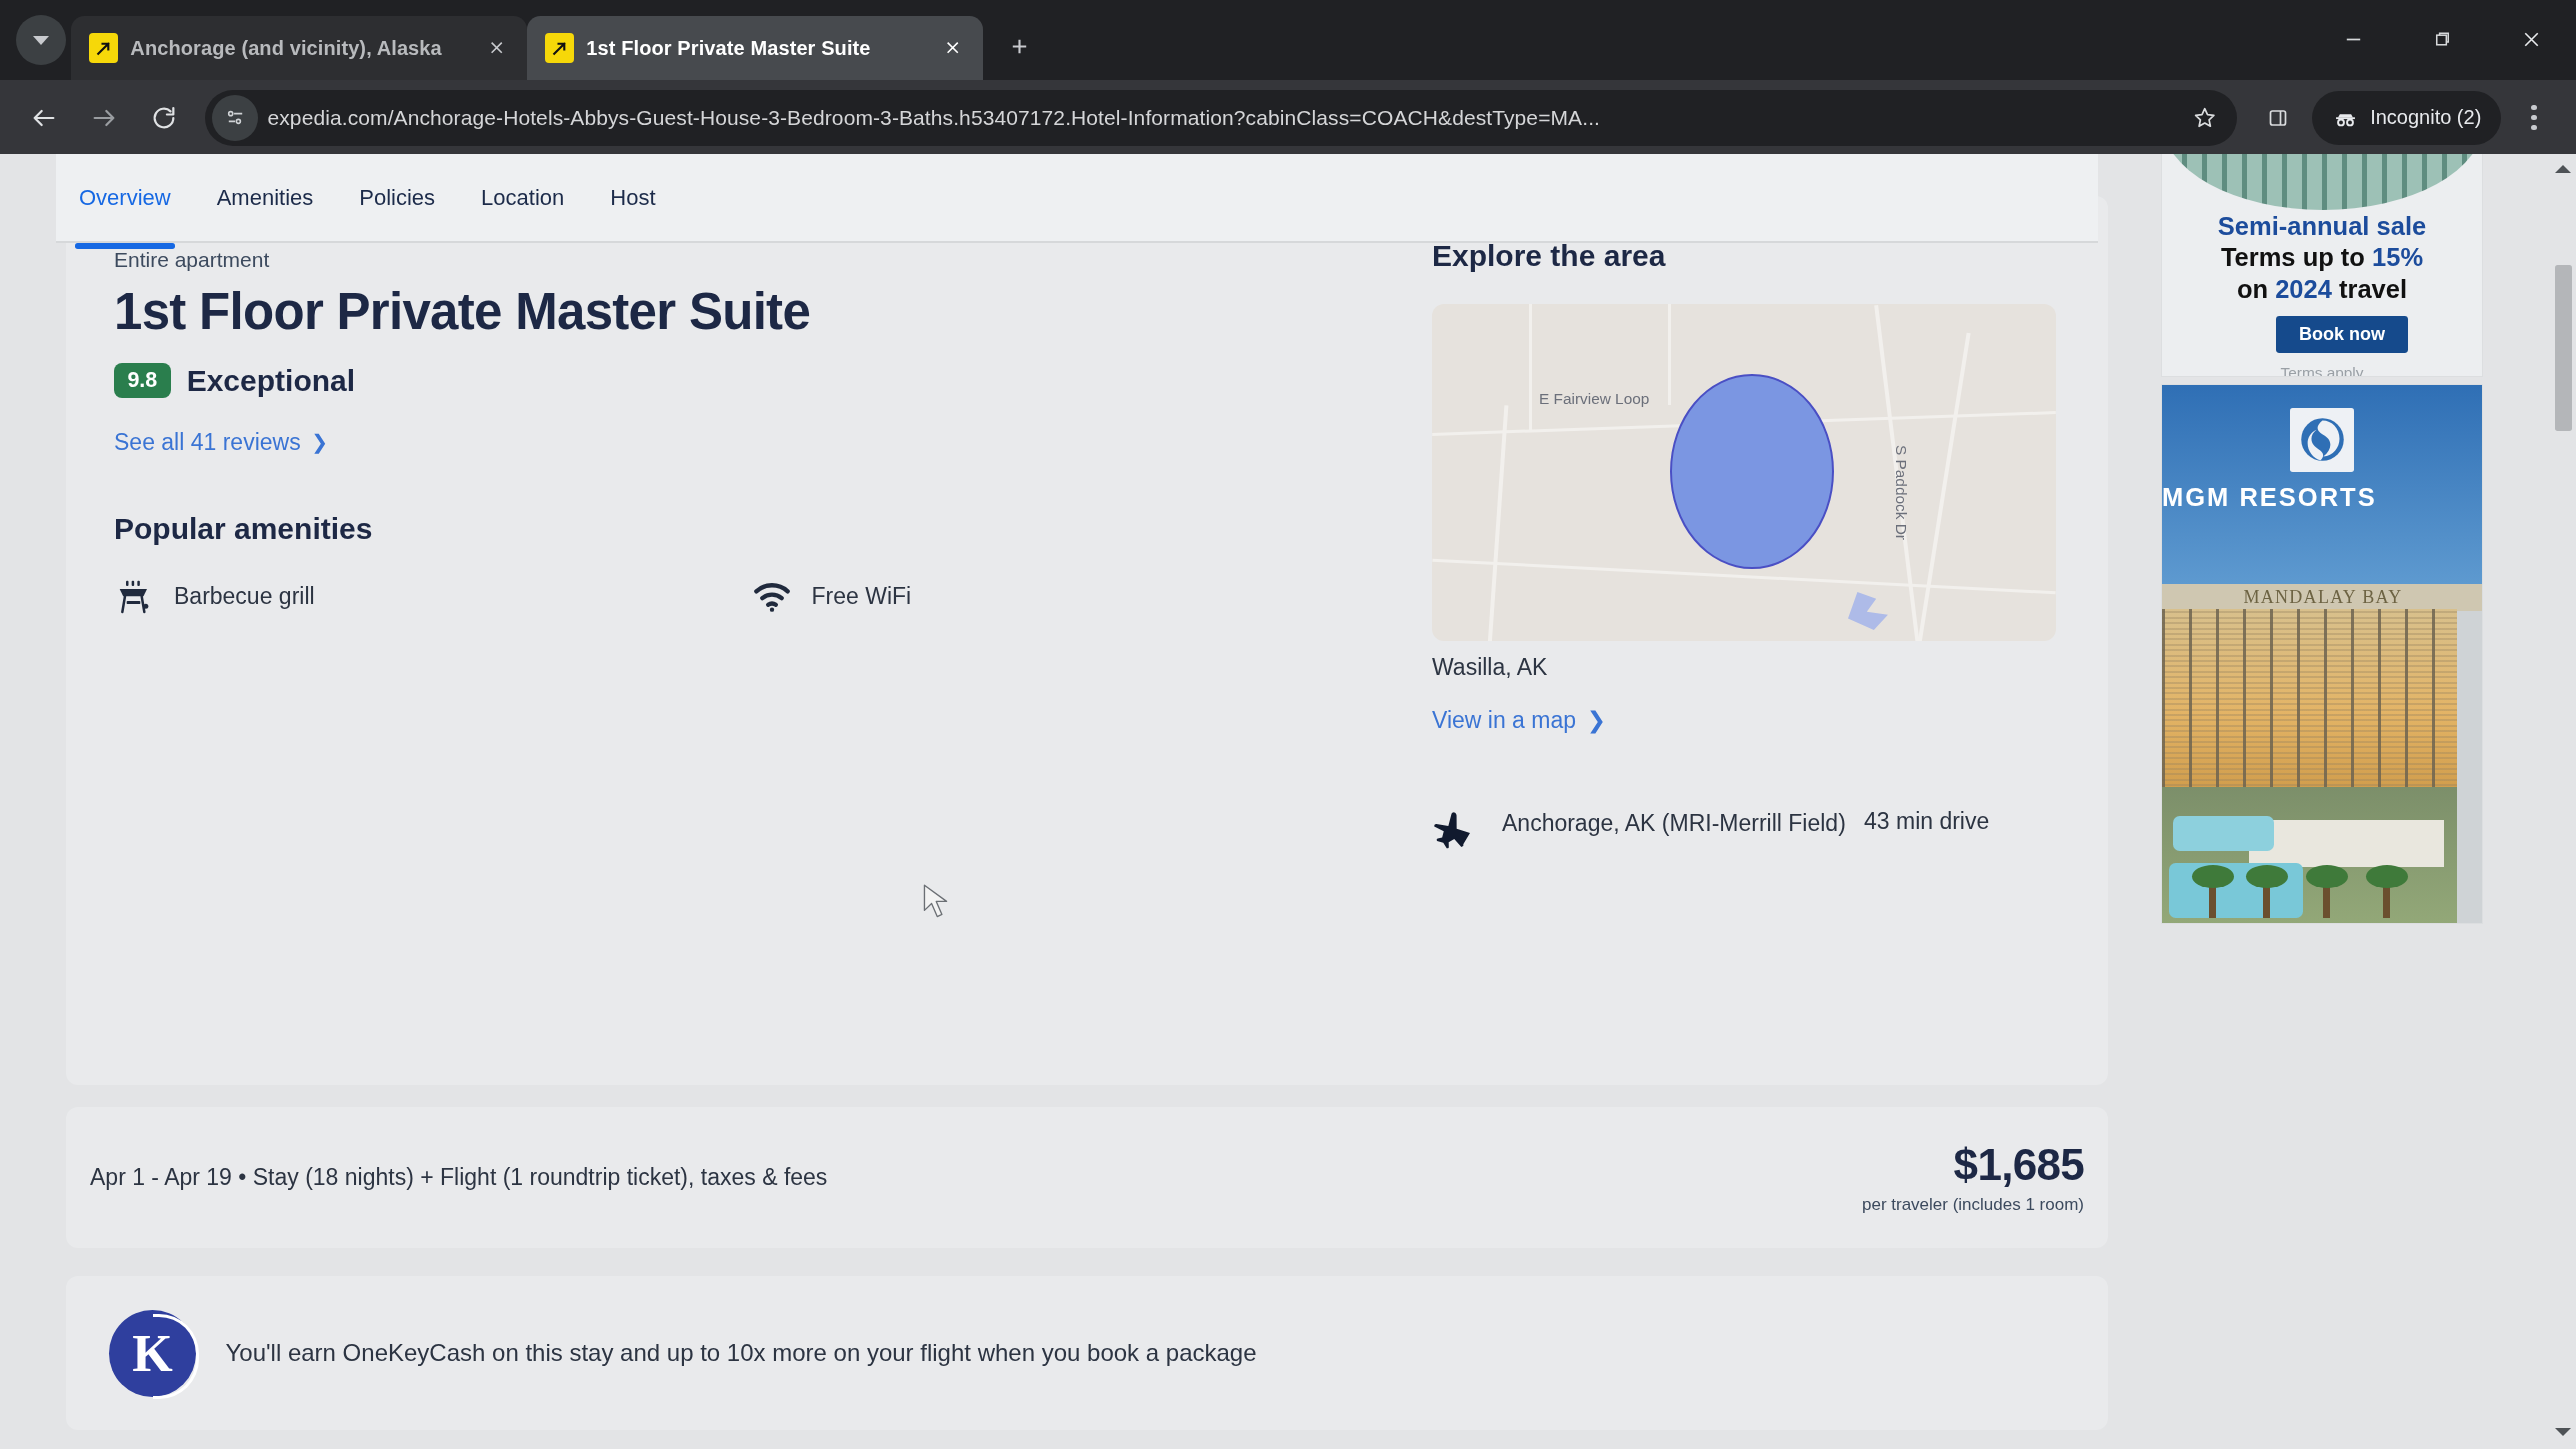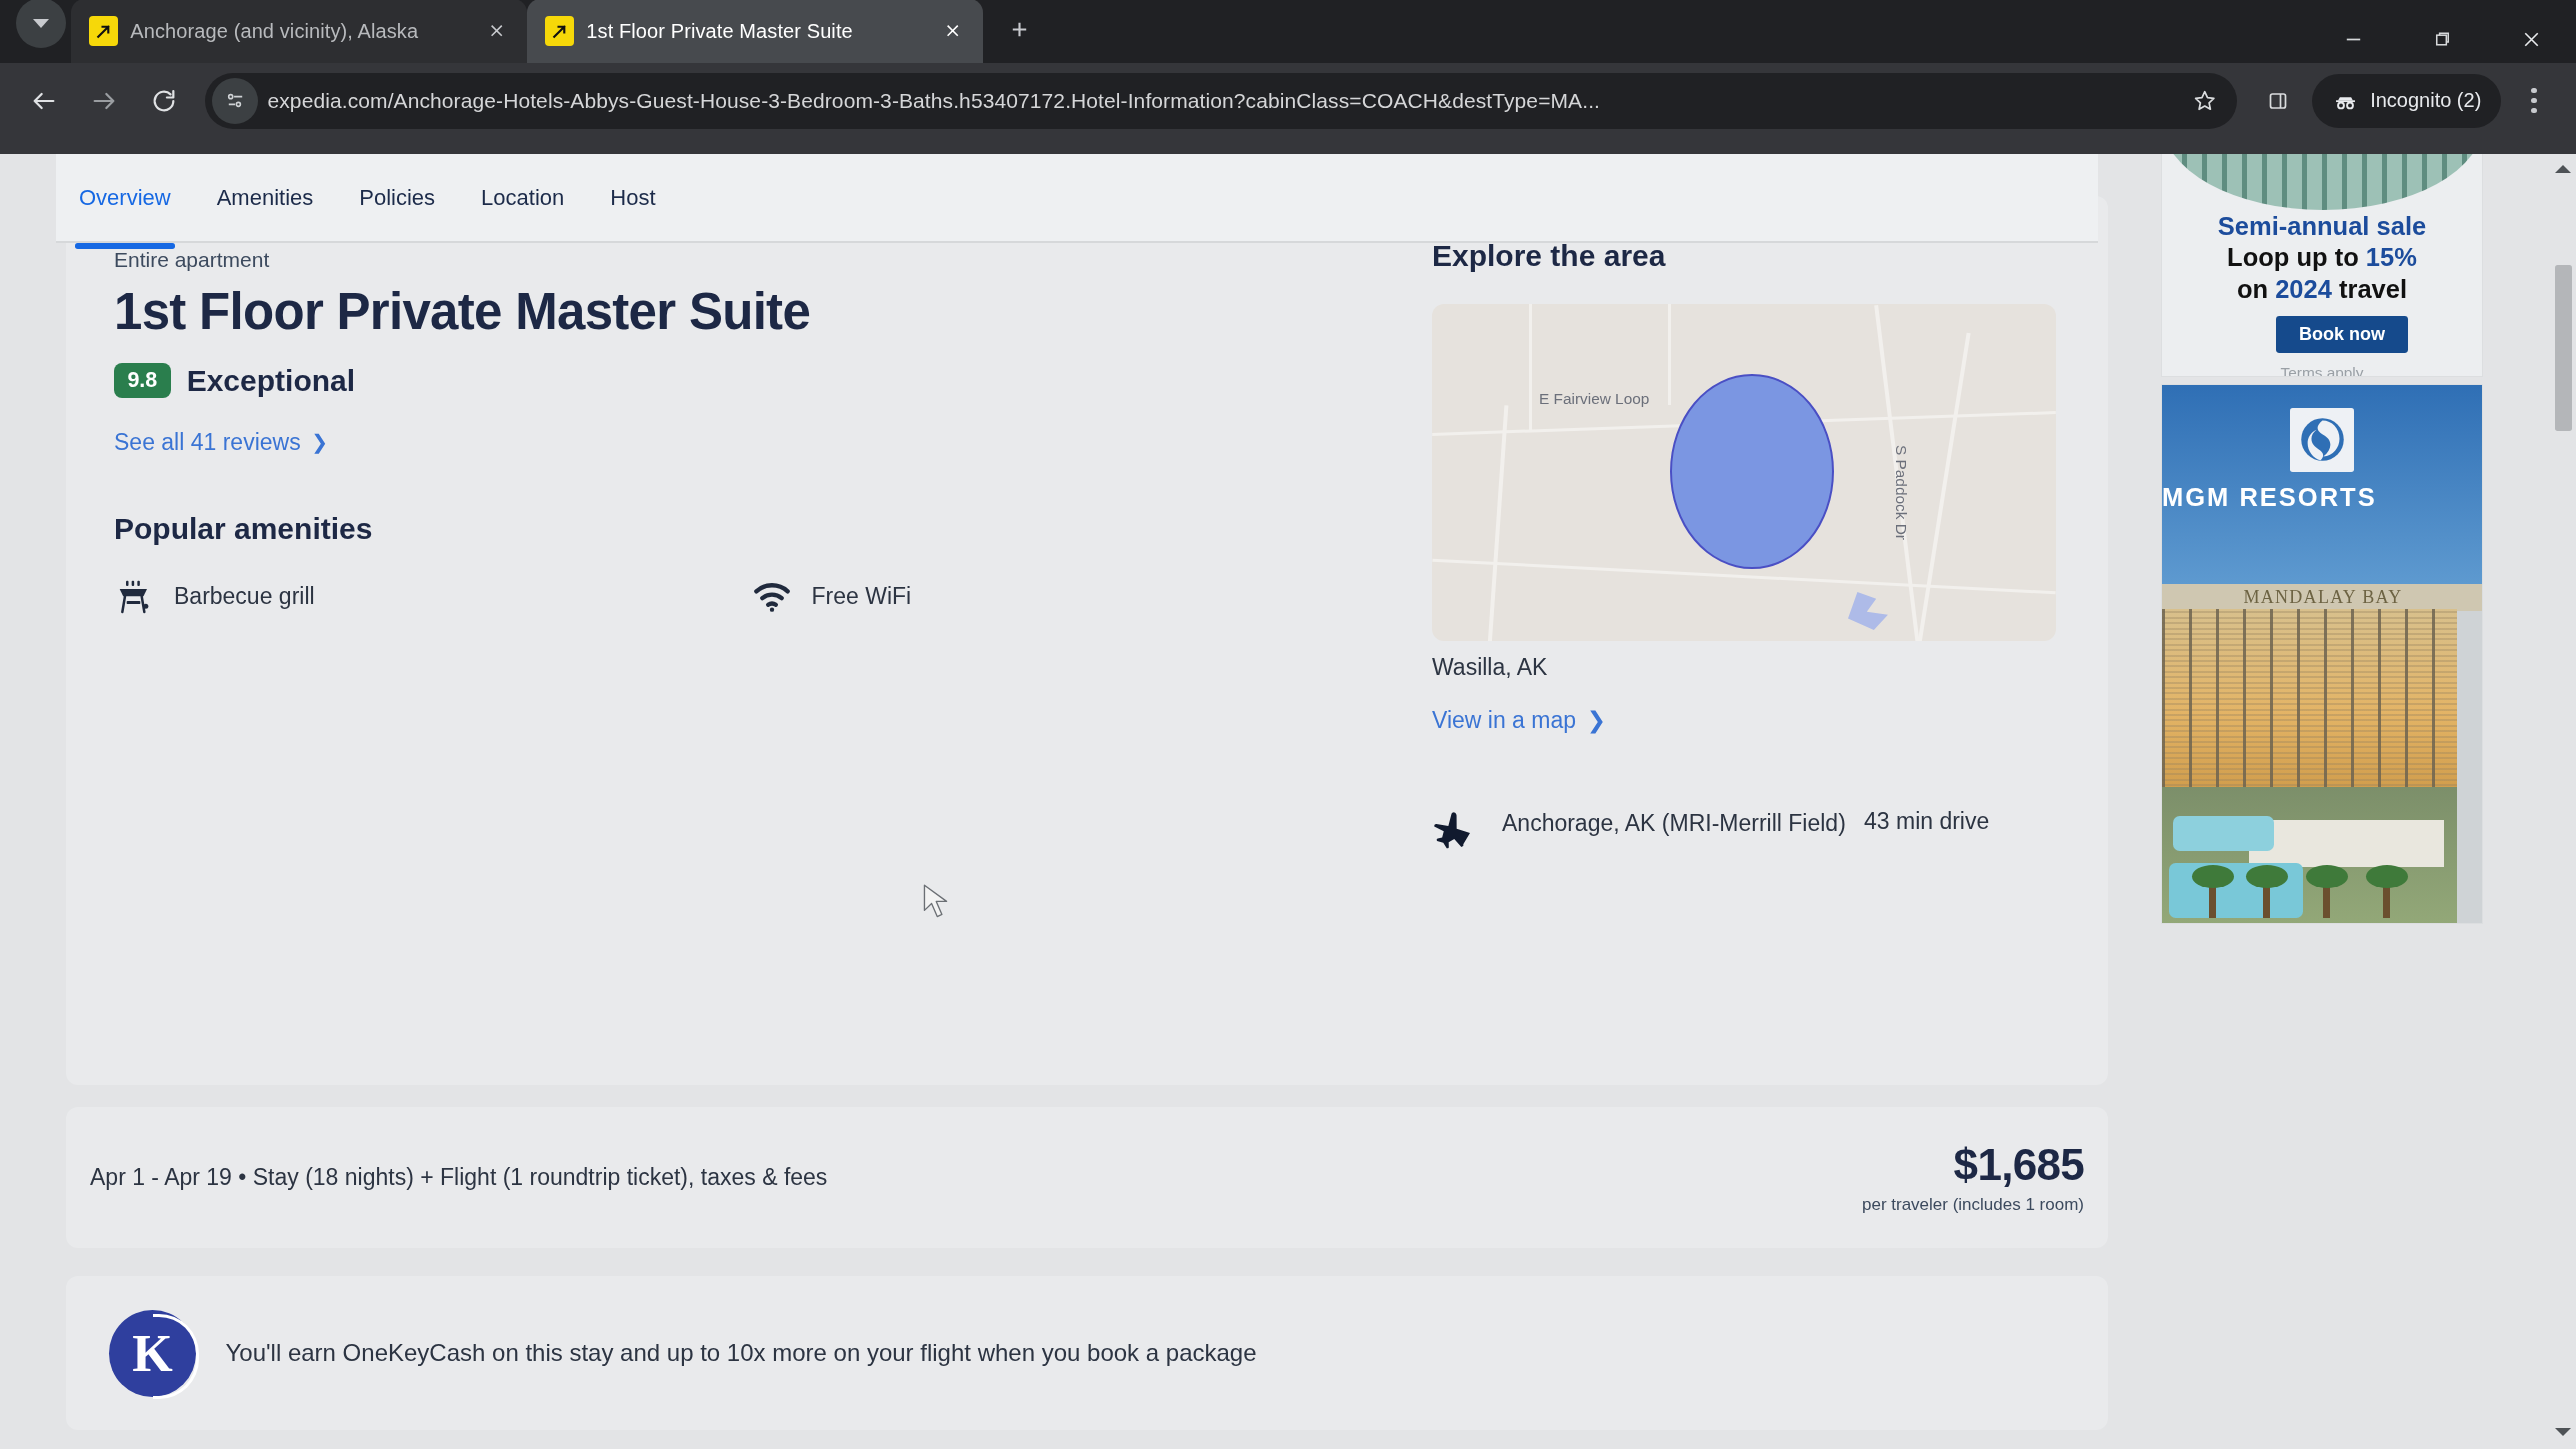--- a/index.html
+++ b/index.html
@@ -7,22 +7,22 @@
     width: 2576px; height: 1449px;
     overflow: hidden;
     font-family: "Liberation Sans", sans-serif;
     background: #e3e4e6;
   }
 
   
   .browser { width: 2576px; height: 1449px; position: relative; background:#35363a; }
 
   .tabstrip {
-    height: 63px; background:#202124;
-    display:flex; align-items:flex-end; padding-left: 5.4px; position:relative;
+    height: 80px; background:#202124;
+    display:flex; align-items:flex-end; padding-left: 5.4px; position:relative;font-weight:bold;
   }
   .tabsearch {
     width: 50px; height: 50px; border-radius:50%;
     background:#3c4043; margin:0 5.4px 14.8px 10.7px;
     display:flex; align-items:center; justify-content:center; flex:none;
   }
   .chev-down { width:0;height:0;border-left:8.7px solid transparent;border-right:8.7px solid transparent;border-top:9.4px solid #c8cace; }
 
   .tab {
     height: 64px; width: 456px; flex:none;
@@ -471,21 +471,21 @@
       </div>
     </div>
 
     <div class="ad-rail">
 
       <div class="ad1">
         <div class="ad1-img"></div>
         <div class="ad1-body">
           <div class="ad1-l1">Semi-annual sale</div>
           <div class="ad1-l2">
-            <span>Loop up to </span><span class="hl">15%</span>
+            <span>Terms up to </span><span class="hl">15%</span>
           </div>
           <div class="ad1-l2">
             <span>on </span><span class="hl">2024</span><span> travel</span>
           </div>
           <div class="ad1-btn">Book now</div>
           <div class="ad1-terms">Terms apply</div>
         </div>
       </div>
 
       <div class="ad2">

